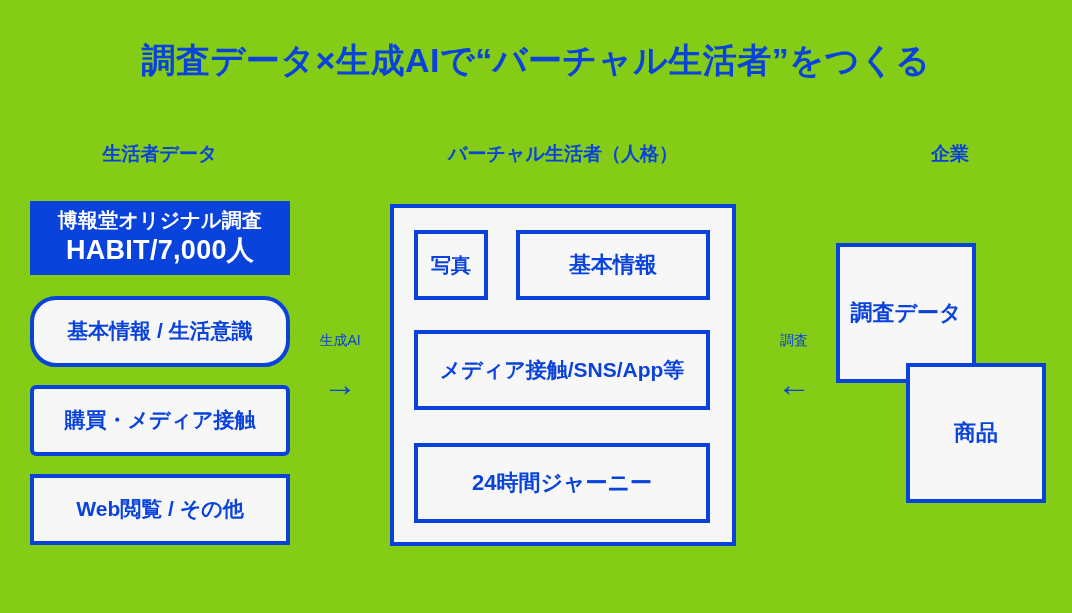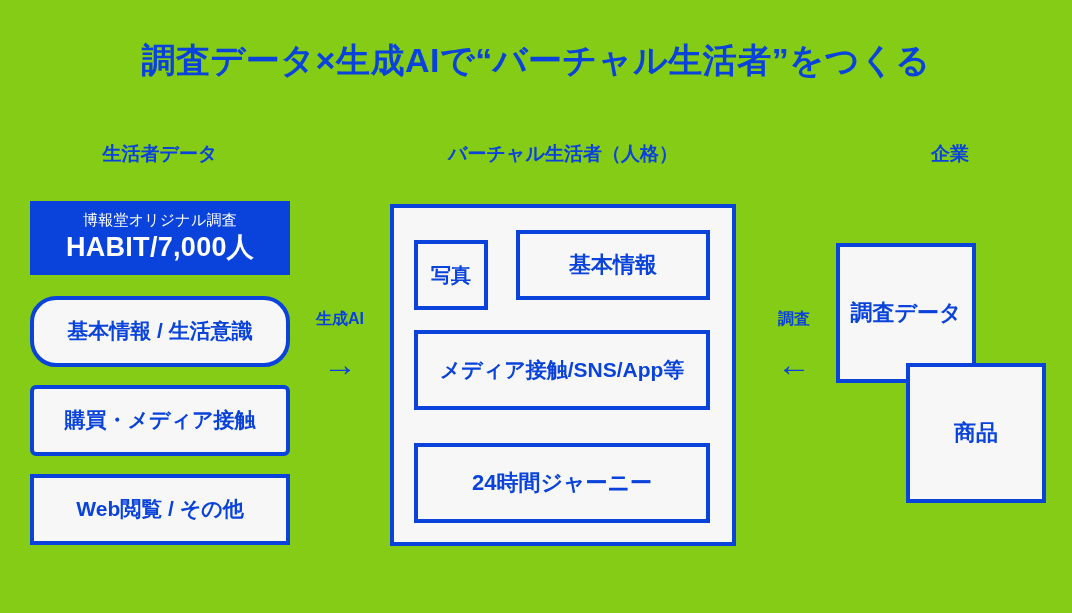--- a/index.html
+++ b/index.html
@@ -66,38 +66,39 @@
   .box.filled {
     background: #0a43dc;
     border-color: #0a43dc;
     color: #ffffff;
     flex-direction: column;
     gap: 1px;
   }
 
   
   #habit-box        { left: 30px; top: 201px; width: 260px; height: 74px; }
-  #habit-box .sub   { font-size: 15px; font-weight: normal; letter-spacing: 0.2px; }
+  #habit-box .sub   { font-size: 20px; font-weight: bold; letter-spacing: 0.2px; }
   #habit-box .main  { font-size: 27px; font-weight: bold; letter-spacing: 0.3px; }
 
   #left-box-1 { left: 30px; top: 296px; width: 260px; height: 71px; font-size: 21px; border-radius: 26px; }
   #left-box-2 { left: 30px; top: 385px; width: 260px; height: 71px; font-size: 21px; border-radius: 6px; }
   #left-box-3 { left: 30px; top: 474px; width: 260px; height: 71px; font-size: 21px; }
 
   
   .connector {
     position: absolute;
     text-align: center;
     color: #0a43dc;
   }
   .connector .conn-label {
-    font-size: 16px;
-    font-weight: bold;
+    font-size: 14px;
+    font-weight: normal;
     white-space: nowrap;
     line-height: 1;
+    margin-top: 22px;
   }
   .connector .conn-arrow {
     margin-top: 20px;
     font-size: 34px;
     font-weight: bold;
     line-height: 1;
   }
   #connector-left  { left: 300px; top: 311px; width: 80px; }
   #connector-right { left: 754px; top: 311px; width: 80px; }
 
@@ -105,21 +106,21 @@
   #persona-panel {
     position: absolute;
     box-sizing: border-box;
     left: 390px;
     top: 204px;
     width: 346px;
     height: 342px;
     border: 4px solid #0a43dc;
     background: #f7f7f7;
   }
-  #photo-box     { left: 414px; top: 230px; width: 74px;  height: 70px; font-size: 20px; margin-top: 10px; }
+  #photo-box     { left: 414px; top: 230px; width: 74px;  height: 70px; font-size: 20px; }
   #basic-box     { left: 516px; top: 230px; width: 194px; height: 70px; font-size: 22px; }
   #brands-box    { left: 414px; top: 330px; width: 296px; height: 80px; font-size: 21px; }
   #journey-box   { left: 414px; top: 443px; width: 296px; height: 80px; font-size: 22px; }
 
   
   .sq {
     position: absolute;
     box-sizing: border-box;
     border: 4px solid #0a43dc;
     background: #f7f7f7;

